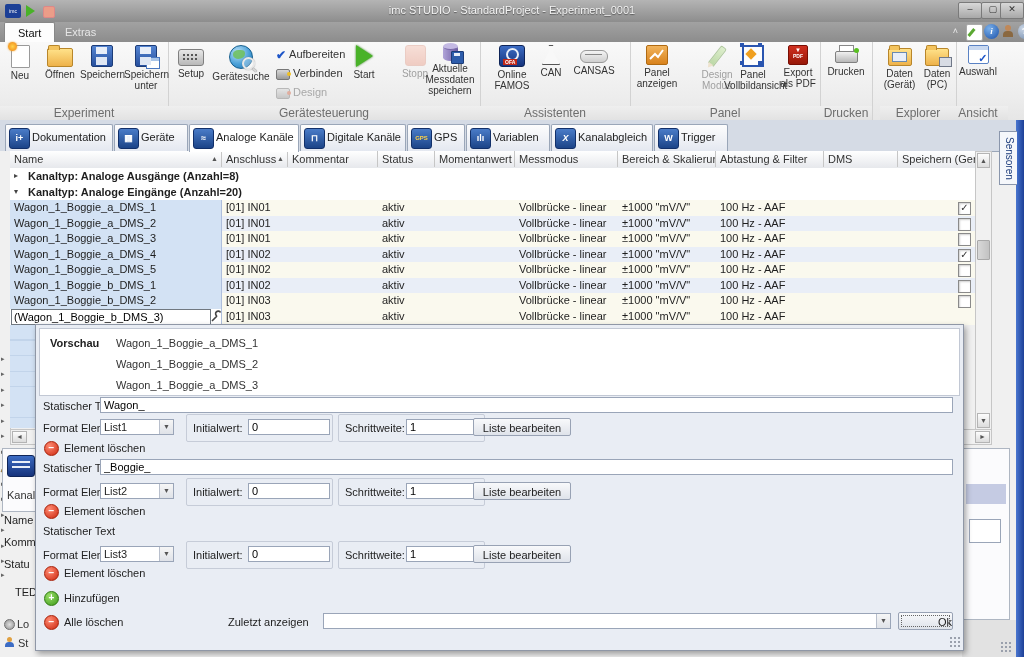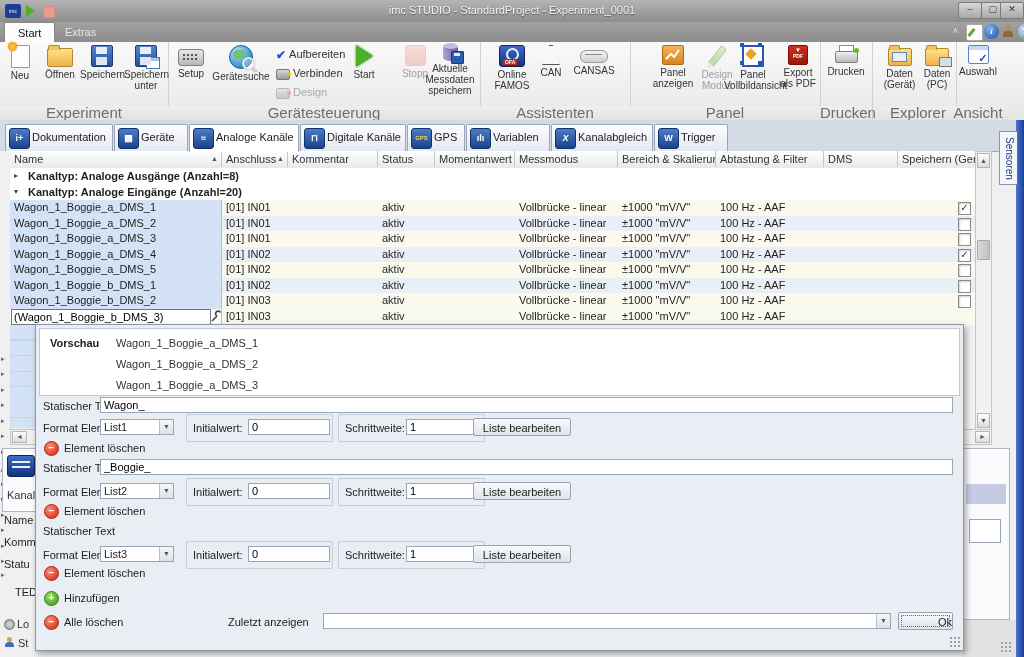--- a/index.html
+++ b/index.html
@@ -15,21 +15,21 @@
   
   #tabband{left:0;top:22px;width:1024px;height:20px;background:linear-gradient(#a2a2a2,#8c8c8c);}
   .rtab{top:0;height:20px;padding:0 13px;line-height:20px;}
   .rtab.active{background:#fdfdfd;color:#111;border-radius:2px 2px 0 0;border:1px solid #888;border-bottom:none;}
   .rtab.idle{color:#e6e6e6;}
   .mini{top:2px;width:15px;height:15px;text-align:center;line-height:14px;font-size:9px;}
   .mini-ic{border-radius:2px;}
   
   #ribbon{left:0;top:42px;width:1024px;height:78px;background:linear-gradient(#f9f9f9,#ededed 70%,#e6e6e6);border-bottom:1px solid #c8c8c8;}
   .rgroup{top:0;height:78px;border-right:1px solid #d2d2d2;}
-  .glabel{left:0;bottom:0;width:100%;height:14px;text-align:center;font-size:15px;color:#6d6d6d;
+  .glabel{left:0;bottom:0;width:100%;height:14px;text-align:center;font-size:12px;color:#6d6d6d;
     background:linear-gradient(#efefef,#e2e2e2);position:absolute;line-height:14px;}
   .bigbtn{top:2px;height:60px;text-align:center;color:#333;font-size:10px;}
   .bigbtn .bicon{margin:1px auto 2px auto;position:relative;}
   .bigbtn .blabel{line-height:11px;}
   .bigbtn.disabled{color:#9f9f9f;margin-left:14px;}
   .bigbtn.disabled .bicon{opacity:.45;}
   .smallbtn{height:17px;line-height:17px;color:#333;white-space:nowrap;}
   .smallbtn.disabled{color:#a8a8a8;}
   .smallbtn .sic{display:inline-block;vertical-align:middle;margin-right:3px;}
   
@@ -264,21 +264,21 @@
         <div class="blabel">CAN</div>
       </div>
       <div class="abs bigbtn" style="left:88px;width:52px;">
         <div class="bicon ic-car"></div>
         <div class="blabel">CANSAS</div>
       </div>
       <div class="glabel">Assistenten</div>
     </div>
 
     <div class="abs rgroup" style="left:630px;width:190px;">
-      <div class="abs bigbtn" style="left:4px;width:46px;margin-left:16px;">
+      <div class="abs bigbtn" style="left:4px;width:46px;">
         <div class="bicon ic-panelanz">
           <svg width="20" height="18">
               <polyline points="3,13 8,8 11,11 16,4" fill="none" stroke="#fff" stroke-width="2"></polyline>
             </svg>
         </div>
         <div class="blabel">Panel anzeigen</div>
       </div>
       <div class="abs bigbtn disabled" style="left:52px;width:42px;">
         <div class="bicon ic-pencil"></div>
         <div class="blabel">Design Modus</div>

